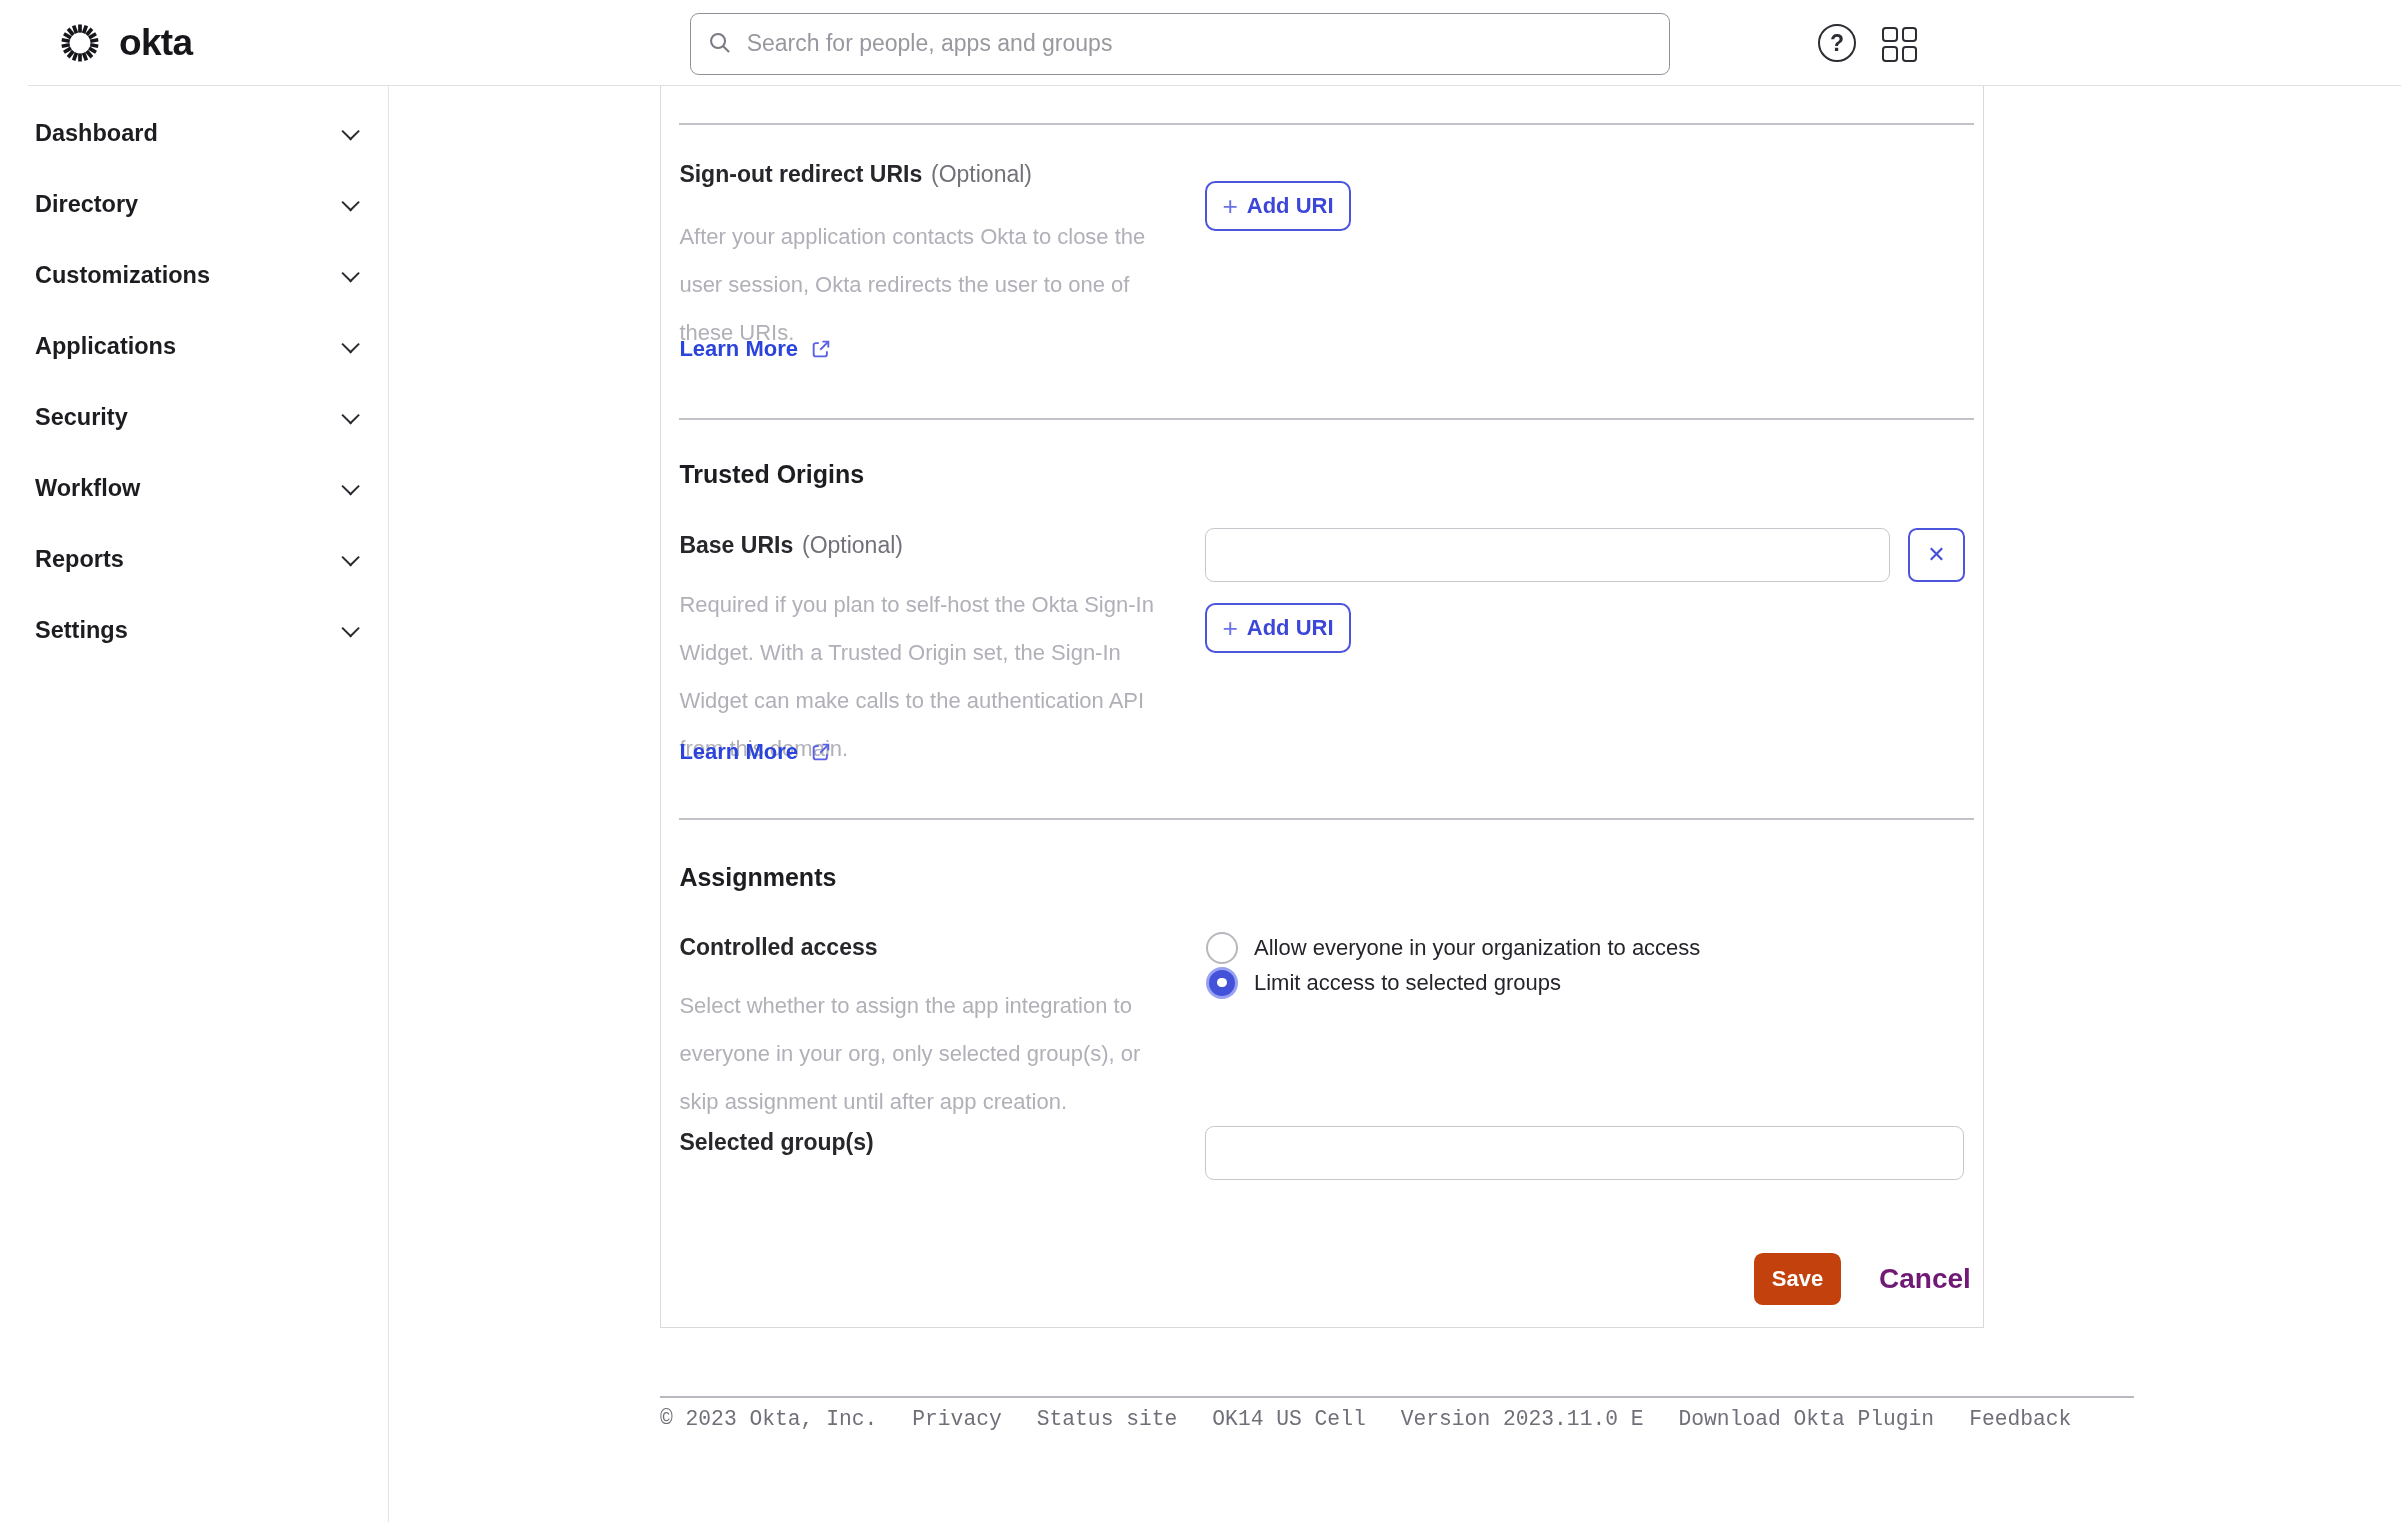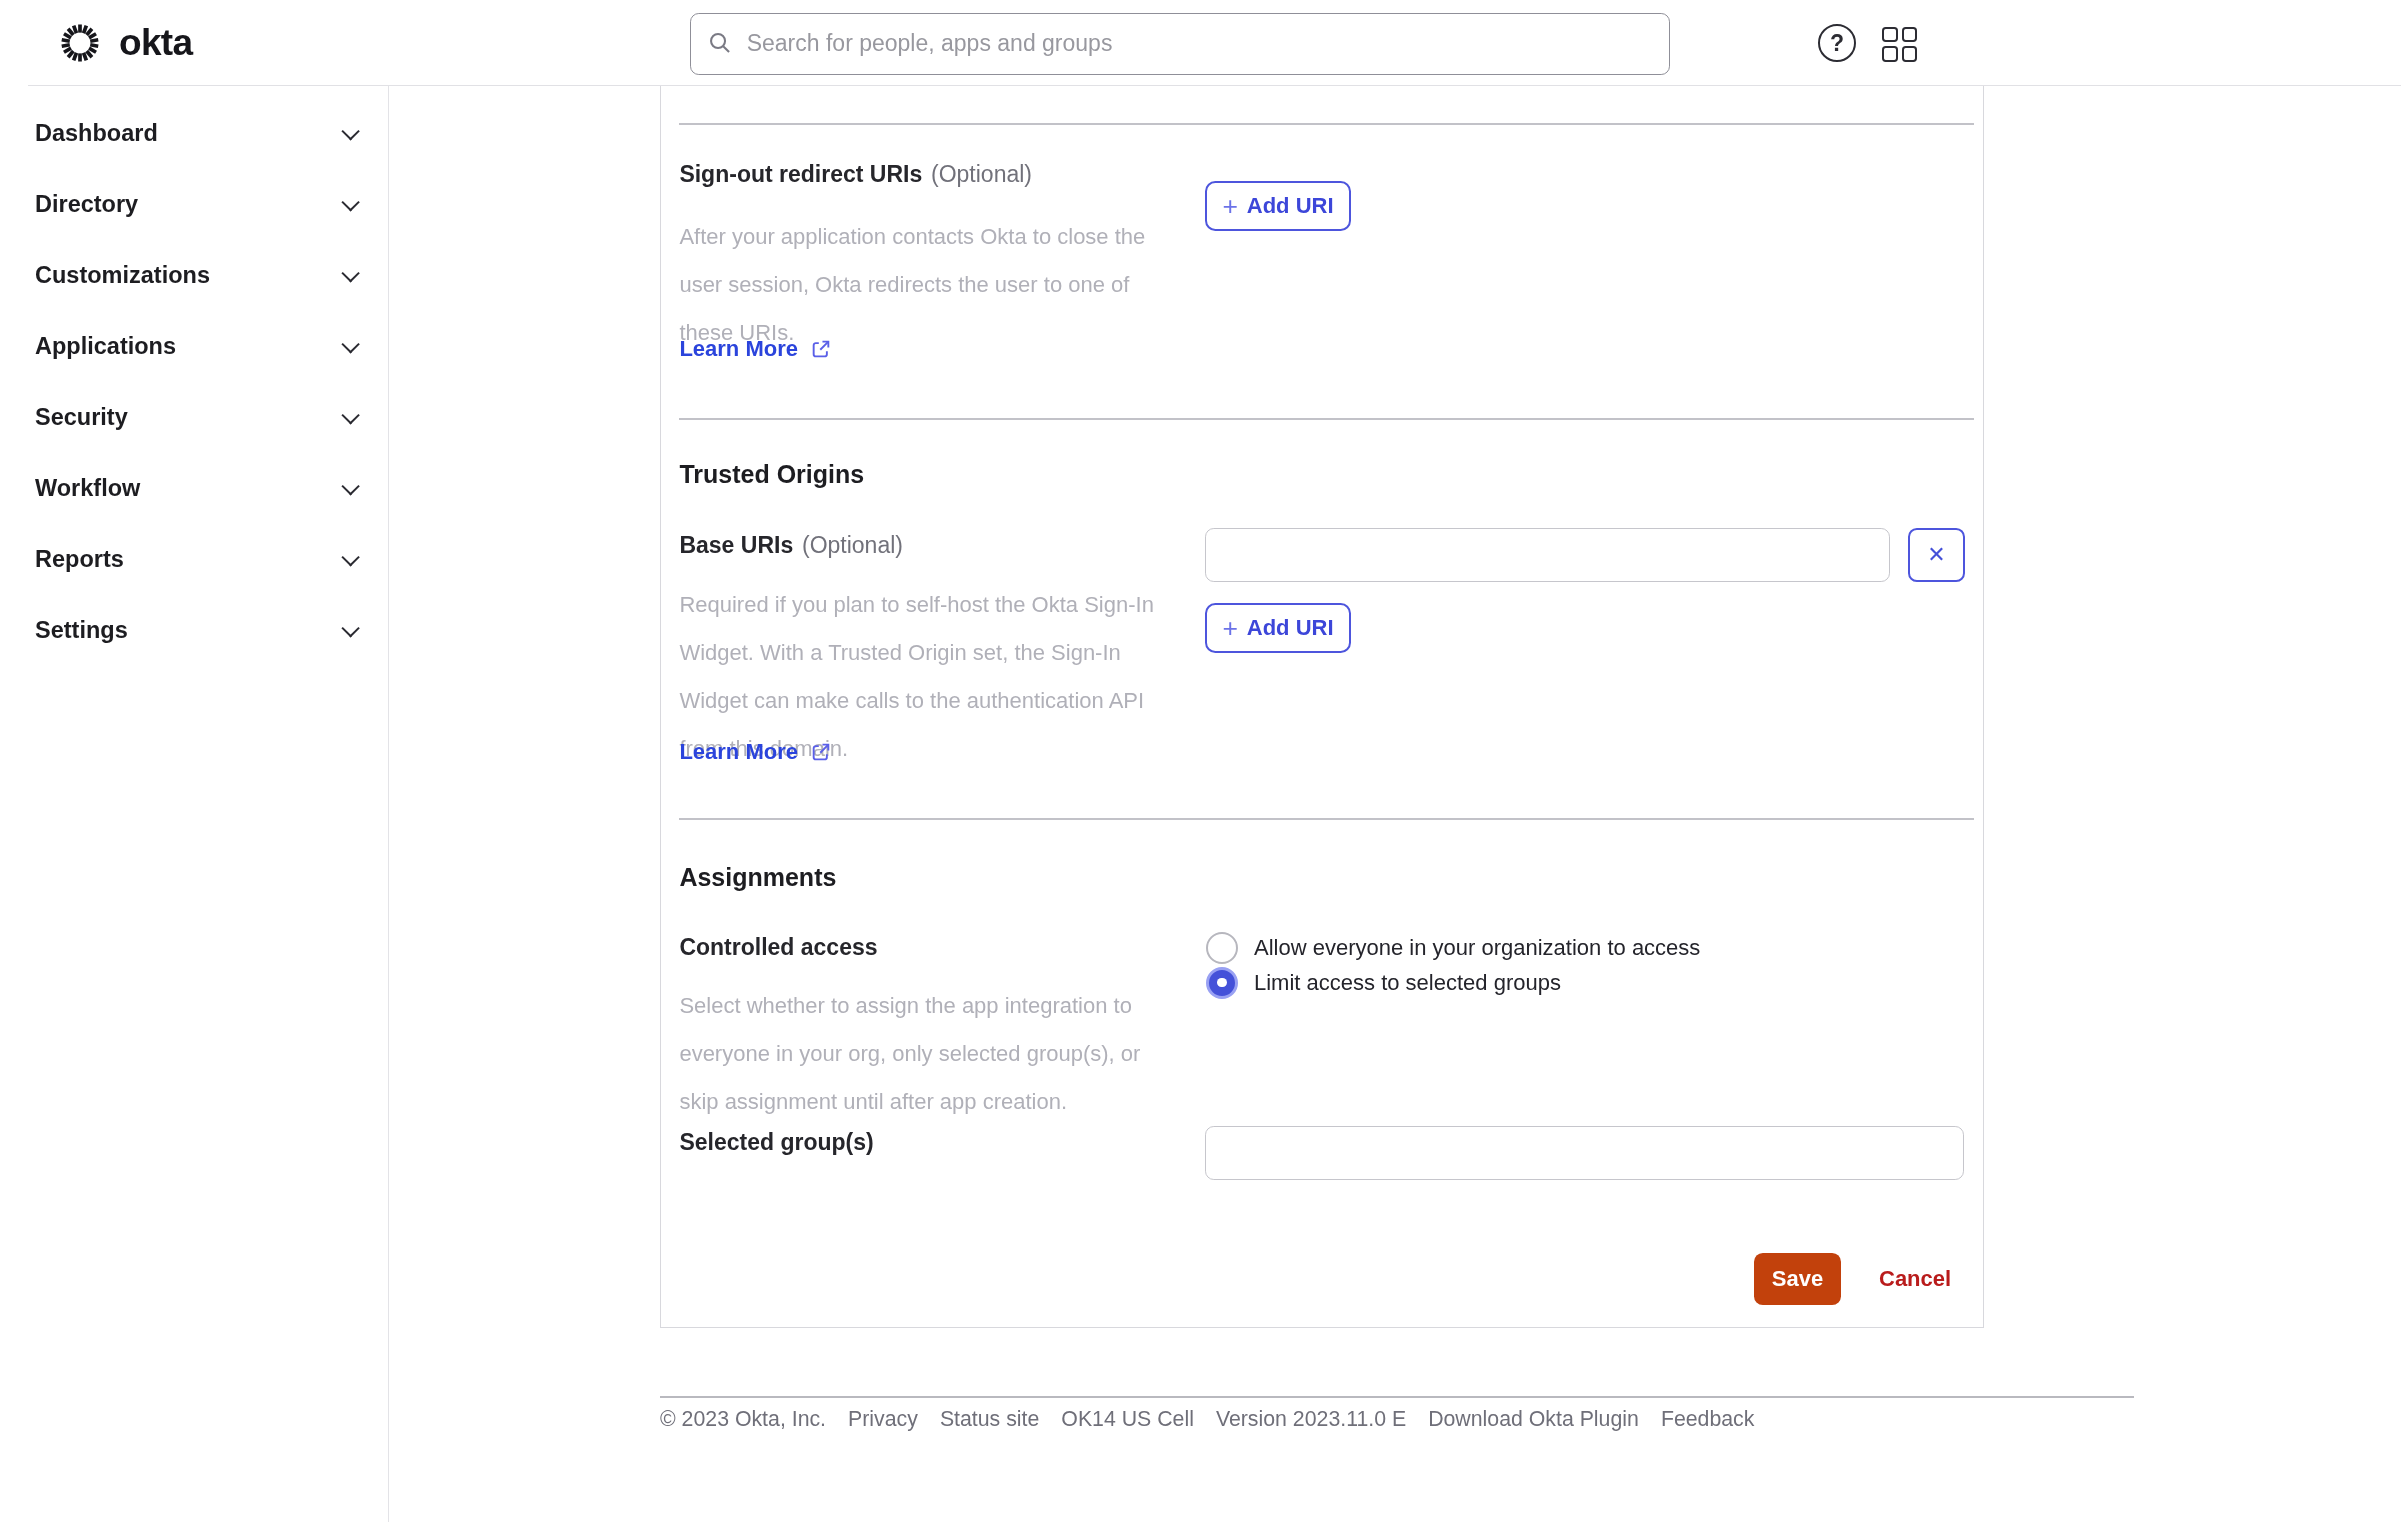--- a/index.html
+++ b/index.html
@@ -65,28 +65,28 @@
            position:relative; cursor:pointer; }
   .radio.selected { background:#4451d9; border:3.7px solid #99a1f3; }
   .radio.selected::after { content:""; position:absolute; left:50%; top:50%; width:9.6px; height:9.6px;
                            margin:-4.8px 0 0 -4.8px; border-radius:50%; background:#fff; }
   .radio-label { font-size:22px; color:#24242b; white-space:nowrap; }
 
   .save-btn { position:absolute; left:1093px; top:1167px; width:87px; height:52px; background:#c2410c;
               border:none; border-radius:8.8px; color:#fff; font-family:"Liberation Sans",sans-serif;
               font-size:22px; font-weight:700; cursor:pointer; }
   .cancel-link { position:absolute; left:1218px; top:1167px; height:52px; display:flex; align-items:center;
-                 font-size:22px; font-weight:700; color:#b91c1c; text-decoration:none; }
+                 font-size:28px; font-weight:700; color:#701a75; text-decoration:none; }
 
   
   .abs { position:absolute; }
 
   
   .footer-divider { position:absolute; left:660px; top:1396px; width:1474px; height:2.2px; background:#b9b9bf; }
-  .footer { position:absolute; left:660px; top:1407px; display:flex; gap:22px; align-items:flex-start; }
+  .footer { position:absolute; left:660px; top:1407px; display:flex; gap:35px; align-items:flex-start;font-family:Liberation Mono, monospace; }
   .footer span, .footer a { font-size:21.3px; color:#6f6f79; text-decoration:none; white-space:nowrap; }
 </style>
 </head>
 <body>
 
 <div class="page">
 
   <div class="topbar">
     <div class="logo">
       <svg width="40" height="40" viewBox="0 0 54 54">

